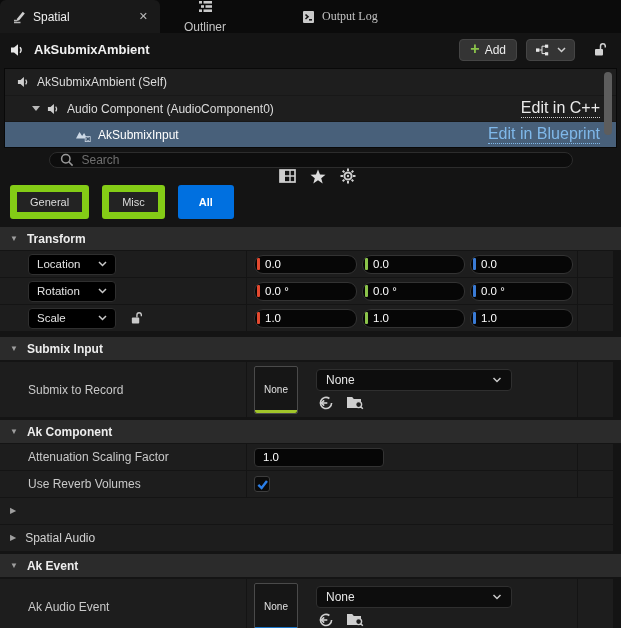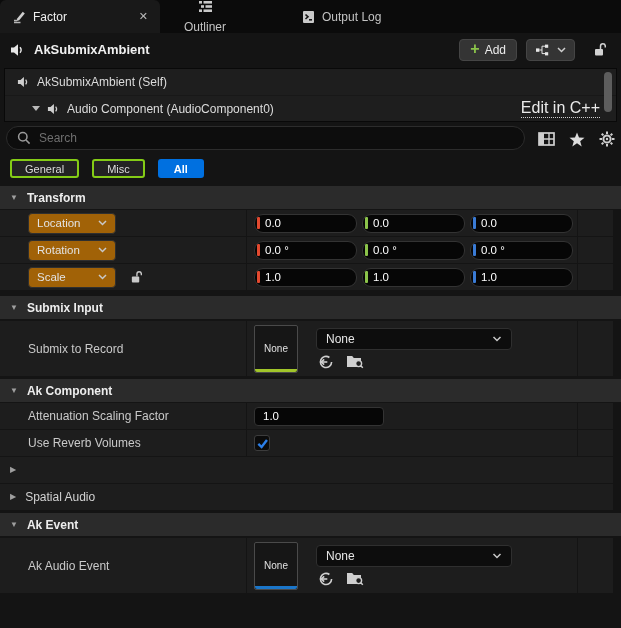--- a/index.html
+++ b/index.html
@@ -15,21 +15,21 @@
     font-family:"Liberation Sans","DejaVu Sans",sans-serif;
     font-size:12px;color:#d6d6d6;
     -webkit-font-smoothing:antialiased;
   }
   
   .tabbar{height:33px;background:#0b0b0b;display:flex;align-items:stretch;}
   .tab{display:flex;align-items:center;gap:7px;padding:0 12px;color:#c3c3c3;font-size:12px;cursor:default;}
   .tab.active{background:#191919;border-radius:6px 6px 0 0;color:#efefef;width:160px;}
   .tab .close{margin-left:auto;color:#b9b9b9;font-size:11px;line-height:1;}
   .tab.t-outliner{margin-left:12px;flex-direction:column;}
-  .tab.t-outputlog{margin-left:52px;}
+  .tab.t-outputlog{margin-left:52px;font-family:Liberation Serif, serif;}
   svg{display:block;}
   
   .phead{height:33px;display:flex;align-items:center;padding:0 10px;background:#141414;gap:9px;}
   .phead .title{font-size:13px;font-weight:700;color:#f0f0f0;}
   .phead .spacer{flex:1;}
   .btn{height:22px;background:#343434;border:1px solid #454545;border-radius:4px;
        display:flex;align-items:center;gap:5px;padding:0 10px;color:#ececec;font-size:12px;}
   .btn .plus{color:var(--add-green);font-size:16px;font-weight:700;line-height:1;margin-top:-2px;}
   .btn.nodebtn{padding:0 8px;gap:7px;}
   .headlock{margin:0 5px 0 9px;}
@@ -38,48 +38,48 @@
   .trow{height:26px;display:flex;align-items:center;gap:7px;font-size:12px;color:#dcdcdc;}
   .trow + .trow{border-top:1px solid #181818;}
   .trow.r1{padding-left:12px;}
   .trow.r2{padding-left:27px;}
   .trow.r3{padding-left:70px;background:var(--selection);color:#fff;}
   .editlink{margin-left:auto;margin-right:16px;color:#eaeaea;border-bottom:1px dotted #cfcfcf;font-size:16px;}
   .editlink.blue{color:var(--link-blue);border-bottom-color:var(--link-blue);}
   .scrollbar{position:absolute;right:4px;top:3px;bottom:3px;width:8px;}
   .scrollthumb{width:8px;height:88%;background:#5d5d5d;border-radius:4px;}
   
-  .searchrow{margin:4px 6px 0;display:flex;height:26px;}
+  .searchrow{margin:4px 6px 0;display:flex;align-items:center;height:26px;flex-direction:column;}
   .search{width:524px;height:24px;border-radius:12px;background:#0d0d0d;border:1px solid #2c2c2c;
           display:flex;align-items:center;padding:0 10px;gap:8px;}
   .search input{flex:1;background:transparent;border:none;outline:none;color:#ddd;font-size:12px;
                 font-family:inherit;}
   .search input::placeholder{color:#6f6f6f;}
   .searchicons{display:flex;align-items:center;gap:14px;margin-left:13px;}
   
   .chips{margin:7px 0 0 10px;display:flex;gap:13px;}
-  .chip{height:19px;padding:0 13px;border-radius:3px;background:#232323;border:2px solid #84cc16;
+  .chip{height:34px;padding:0 13px;border-radius:3px;background:#232323;border:7px solid #84cc16;
         color:#dcdcdc;font-size:11px;display:flex;align-items:center;}
   .chip.active{background:var(--accent);border-color:var(--accent);color:#fff;font-weight:700;padding:0 14px;}
   
   .sechead{height:23px;background:#2b2b2b;display:flex;align-items:center;gap:9px;
            padding-left:10px;font-weight:700;font-size:12px;color:#ededed;}
   .sechead .tri{color:#9f9f9f;font-size:8px;line-height:1;}
   .mt8{margin-top:8px;} .mt6{margin-top:6px;} .mt3{margin-top:3px;}
   .prow{margin:1px 8px 0 0;height:26px;background:#1d1d1d;display:flex;align-items:stretch;}
   .prow.tall{height:55px;margin-top:2px;}
   .pl{width:247px;padding-left:28px;display:flex;align-items:center;color:#c9c9c9;
       border-right:1px solid #141414;gap:14px;}
   .pv{width:331px;padding-left:7px;display:flex;align-items:center;gap:5px;border-right:1px solid #141414;}
   .pt{flex:1;}
   .crow{margin:1px 8px 0 0;height:26px;background:#1d1d1d;display:flex;align-items:center;
         gap:9px;padding-left:10px;color:#d2d2d2;}
   .crow .tri{color:#9f9f9f;font-size:8px;line-height:1;}
   
-  .axisdrop{min-width:88px;height:21px;background:#a16207;border:1px solid #2f2f2f;border-radius:4px;
+  .axisdrop{min-width:88px;height:21px;background:#000000;border:1px solid #2f2f2f;border-radius:4px;
             display:flex;align-items:center;justify-content:space-between;padding:0 8px;
             color:#e2e2e2;font-size:11.5px;gap:10px;}
   .vfield{width:103px;height:19px;background:#060606;border:1px solid #333;border-radius:9px;
           display:flex;align-items:center;padding:0 2px;overflow:hidden;}
   .vbar{width:3px;height:12px;border-radius:1px;flex:none;}
   .vtext{color:#fff;font-size:11.5px;padding-left:5px;white-space:pre;}
   .bar-x{background:var(--axis-x);} .bar-y{background:var(--axis-y);} .bar-z{background:var(--axis-z);}
   
   .thumb{width:44px;height:48px;background:#161616;border:1px solid #4a4a4a;border-radius:2px;
          position:relative;display:flex;align-items:center;justify-content:center;
@@ -101,21 +101,21 @@
 <div class="app">
 
   <div class="tabbar">
     <div class="tab active">
       <span>
         <svg width="14" height="14" viewBox="0 0 14 14">
             <path d="M5.2 8.6l5.6-6.8 2 1.7-5.6 6.8-2.5.7z" fill="#cfcfcf"></path>
             <path d="M2 10.5h3M2 12.5h6.5" stroke="#b5b5b5" stroke-width="1.3"></path>
           </svg>
       </span>
-      <span>Factor</span>
+      <span>Spatial</span>
       <span class="close">✕</span>
     </div>
     <div class="tab t-outliner">
       <span>
         <svg width="15" height="13" viewBox="0 0 15 13">
             <rect x="1" y="1" width="3" height="2.6" fill="#c9c9c9"></rect>
             <rect x="5.5" y="1" width="8.5" height="2.6" fill="#c9c9c9"></rect>
             <rect x="3" y="5.2" width="3" height="2.6" fill="#c9c9c9"></rect>
             <rect x="7.5" y="5.2" width="6.5" height="2.6" fill="#c9c9c9"></rect>
             <rect x="1" y="9.4" width="3" height="2.6" fill="#c9c9c9"></rect>
@@ -189,20 +189,31 @@
           </svg>
       </span>
       <span>
         <svg width="13" height="12" viewBox="0 0 15 14">
             <path d="M1 4.6h3L8 1.2v11.6L4 9.4H1z" fill="#cfcfcf"></path>
             <path d="M10 4.2a4.4 4.4 0 0 1 0 5.6" stroke="#cfcfcf" stroke-width="1.4" fill="none"></path>
           </svg>
       </span>
       <span>Audio Component (AudioComponent0)</span>
       <a class="editlink">Edit in C++</a>
+    </div>
+    <div class="trow r3">
+      <span>
+        <svg width="16" height="14" viewBox="0 0 16 14">
+            <path d="M1 10.5L4.5 4l2.6 4 2-3 3 5.5z" fill="#cdd9e6"></path>
+            <rect x="10.2" y="8.6" width="5" height="5" fill="#3c526b" stroke="#cdd9e6" stroke-width="0.8"></rect>
+            <text x="12.7" y="12.6" font-size="4.6" fill="#cdd9e6" text-anchor="middle" font-family="inherit">C</text>
+          </svg>
+      </span>
+      <span>AkSubmixInput</span>
+      <a class="editlink blue">Edit in Blueprint</a>
     </div>
     <div class="scrollbar">
       <div class="scrollthumb"></div>
     </div>
   </div>
 
   <div class="searchrow">
     <div class="search">
       <span>
         <svg width="14" height="14" viewBox="0 0 14 14">

